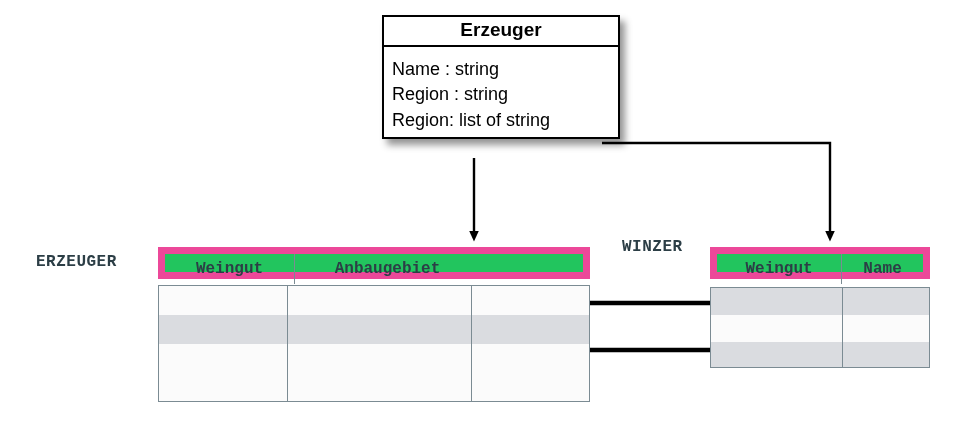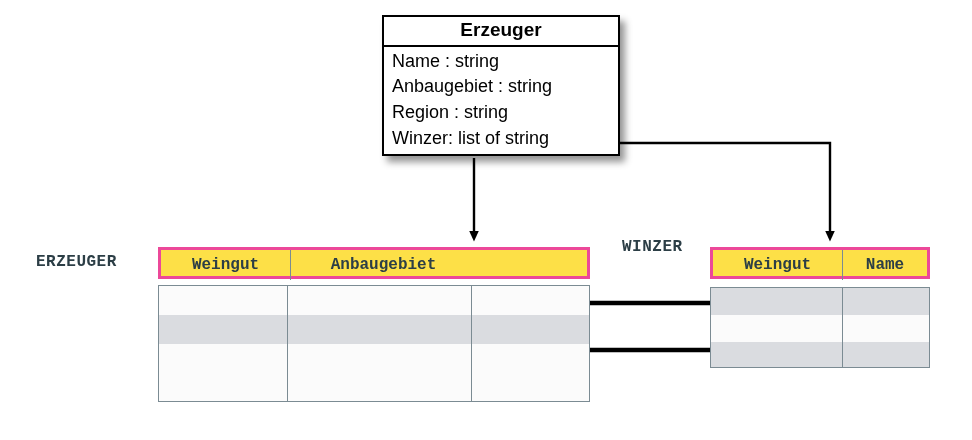--- a/index.html
+++ b/index.html
@@ -43,21 +43,21 @@
     font-family: "Liberation Sans", sans-serif;
     font-weight: bold;
     font-size: 19px;
     color: #000000;
     text-align: center;
     padding: 3px 0 4px 0;
     border-bottom: 2px solid #000000;
     line-height: 1.1;
   }
   .uml-attrs {
-    padding: 2px 0 3px 0;
+    padding: 10px 0 3px 0;
     border-radius: 6px;
   }
   .uml-attr {
     font-family: "Liberation Sans", sans-serif;
     font-size: 18px;
     color: #000000;
     padding: 0 4px 0 8px;
     line-height: 1.42;
     white-space: nowrap;
   }
@@ -71,22 +71,22 @@
     font-family: "Liberation Mono", monospace;
     font-weight: bold;
     font-size: 16px;
     letter-spacing: 0.5px;
     color: #2c3e46;
     white-space: nowrap;
   }
   .rel-head {
     position: absolute;
     display: flex;
-    border: 3px solid #ec4899;
-    background: #fde047;
+    border: 7px solid #ec4899;
+    background: #22c55e;
     box-sizing: border-box;
   }
   .rel-head .cell {
     font-family: "Liberation Mono", monospace;
     font-weight: bold;
     font-size: 16px;
     color: #2c3e46;
     text-align: center;
     line-height: 30px;
     height: 30px;
@@ -148,23 +148,22 @@
       <circle cx="218" cy="320" r="11" fill="#000000"></circle>
       <circle cx="760" cy="303" r="11" fill="#000000"></circle>
       <circle cx="760" cy="350" r="11" fill="#000000"></circle>
     </g>
   </svg>
 
   <div class="uml-class">
     <div class="uml-title">Erzeuger</div>
     <div class="uml-attrs">
       <div class="uml-attr">Name : string</div>
-      <div class="uml-attr">Anbaugebiet : string</div>
       <div class="uml-attr">Region : string</div>
-      <div class="uml-attr">Winzer: list of string</div>
+      <div class="uml-attr">Region: list of string</div>
     </div>
   </div>
 
   <div class="rel-table">
     <div class="rel-label" style="left:36px; top:253px;">ERZEUGER</div>
 
     <div class="rel-head" style="left:158px; top:247px; width:432px; height:32px;">
       <div class="cell" style="width:130px;">Weingut</div>
       <div class="cell" style="width:185px;">Anbaugebiet</div>
     </div>

